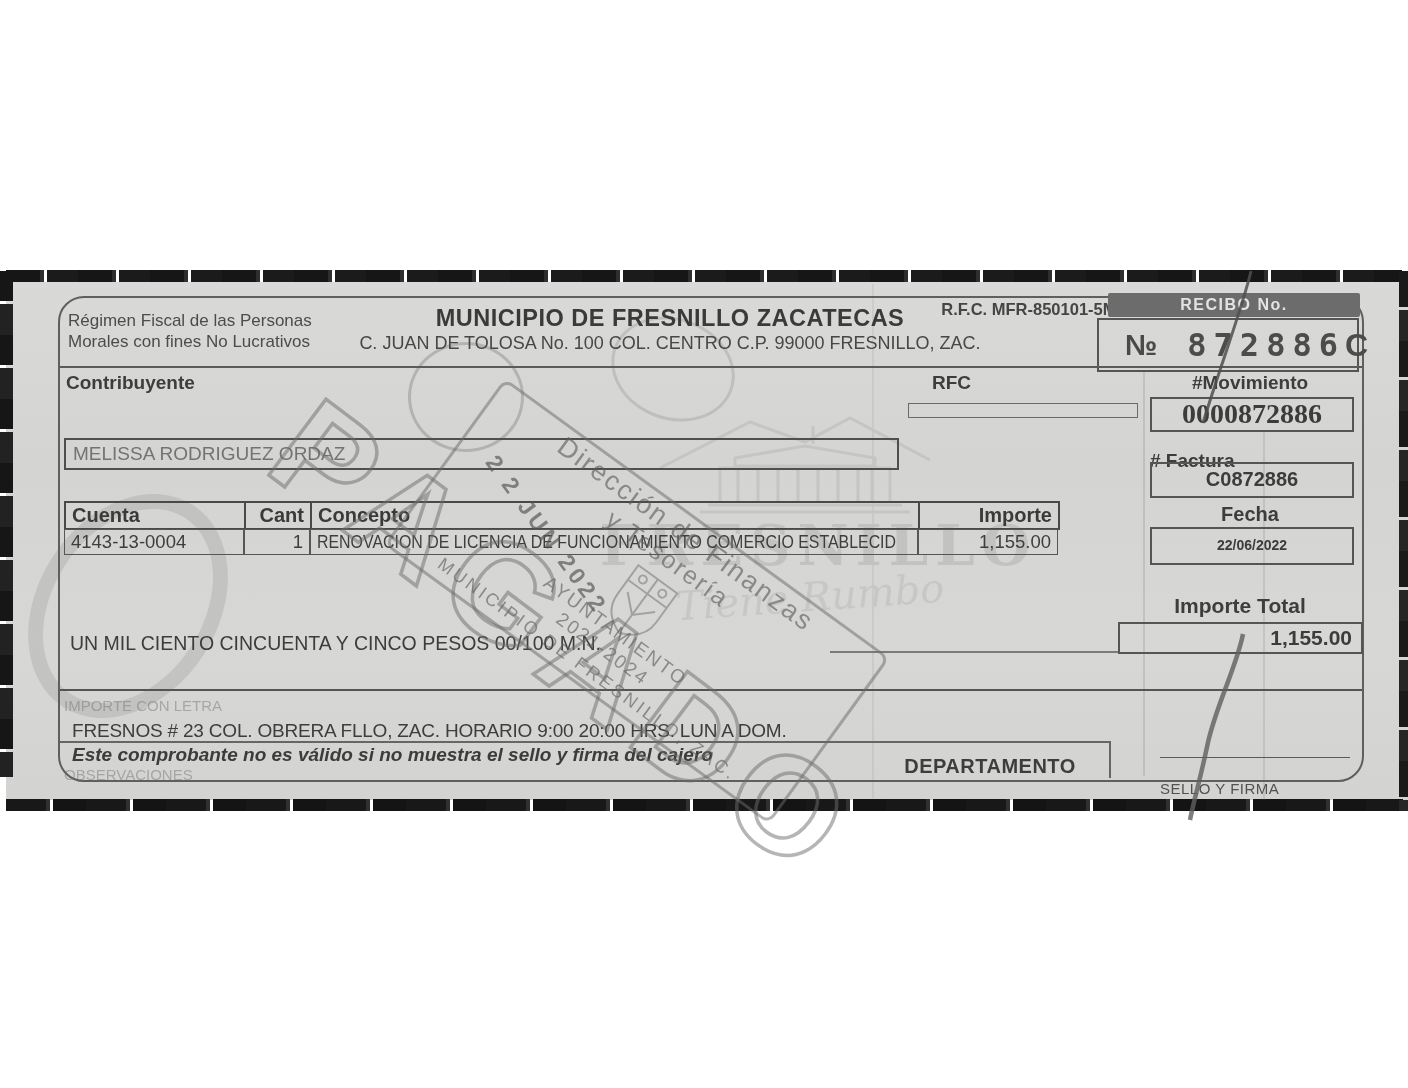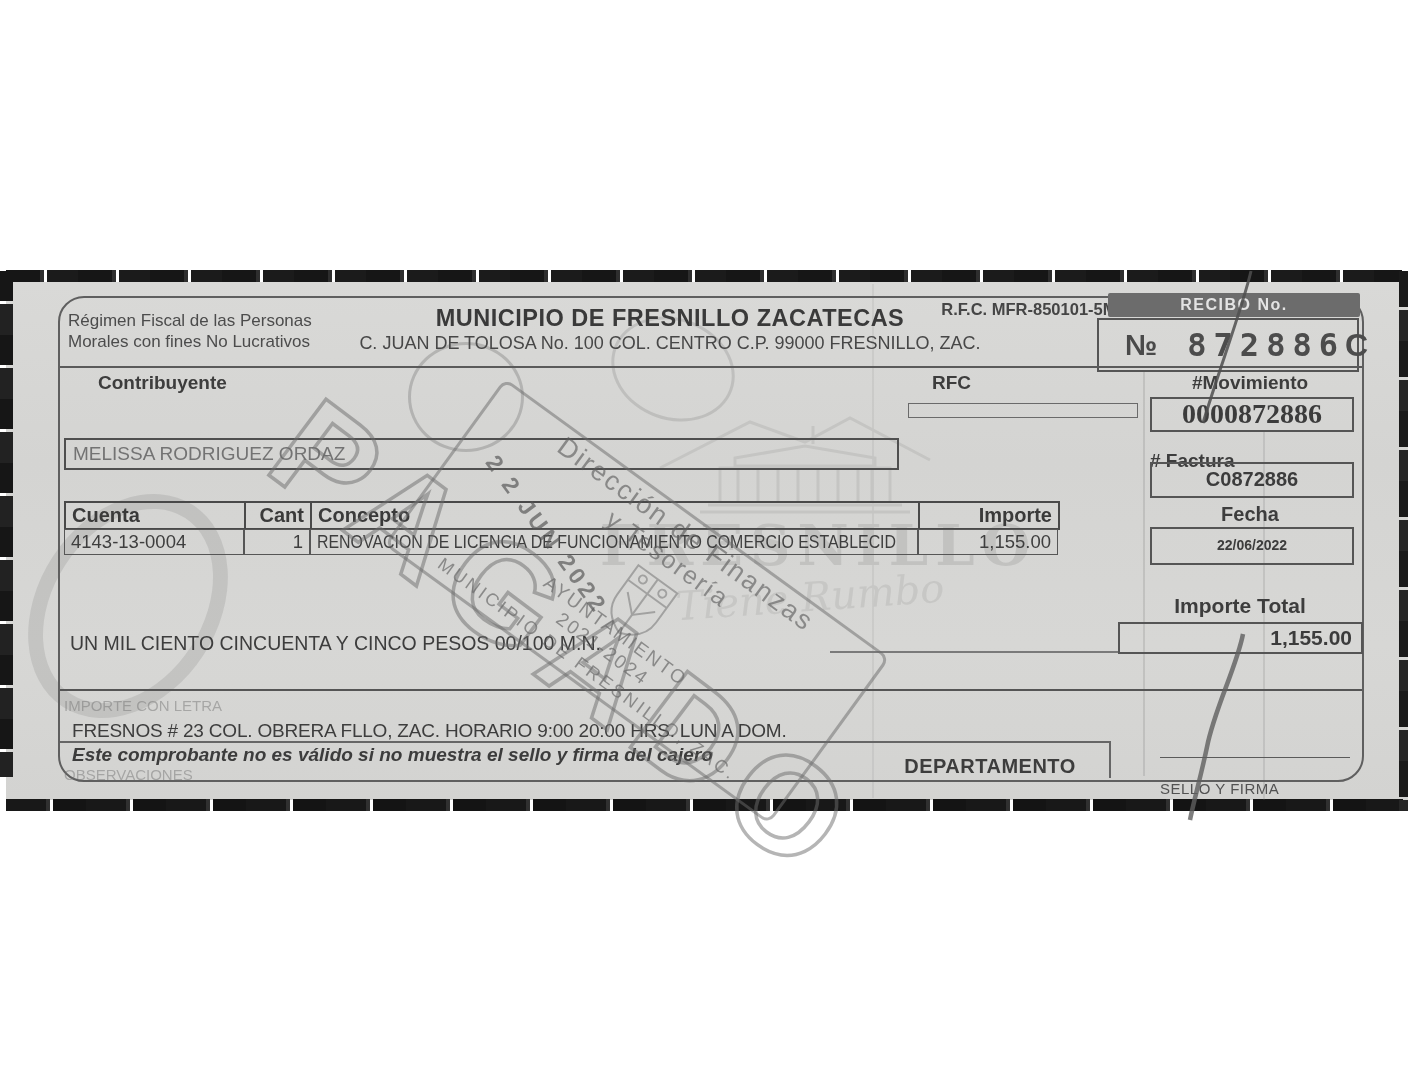--- a/index.html
+++ b/index.html
@@ -49,21 +49,21 @@
     display:flex;align-items:center;justify-content:center;border-radius:2px;}
   .num-box{left:1037px;top:20px;width:258px;height:50px;border:2px solid #555;
     display:flex;align-items:center;}
   .num-symbol{font-size:29px;font-weight:bold;margin-left:26px;color:#4a4a4a;}
   .num-value{font-family:"DejaVu Sans Mono", monospace;font-size:32px;font-weight:bold;
     letter-spacing:7px;margin-left:30px;color:#4c4c4c;}
   .num-suffix{font-size:32px;font-weight:bold;color:#4c4c4c;}
   .hr-header{left:0;top:68px;width:1302px;height:2px;background:#5a5a5a;}
 
   .lbl{font-weight:bold;font-size:19px;color:#3d3d3d;}
-  .lbl-contribuyente{left:6px;top:74px;margin-left:32px;}
+  .lbl-contribuyente{left:6px;top:74px;}
   .lbl-rfc{left:872px;top:74px;}
   .lbl-movimiento{left:1090px;top:74px;width:200px;text-align:center;}
   .name-box{left:4px;top:99px;width:824px;height:28px;border:2px solid #4f4f4f;
     font-size:19px;line-height:27px;padding-left:7px;color:#737373;margin-top:41px;}
   .rfc-box{left:848px;top:105px;width:228px;height:13px;border:1.5px solid #6a6a6a;}
   .value-box{border:2px solid #555;text-align:center;font-weight:bold;color:#3c3c3c;}
   .mov-box{left:1090px;top:99px;width:200px;height:31px;font-size:28px;line-height:30px;font-family:Liberation Serif, serif;}
   .lbl-factura{left:1090px;top:152px;width:200px;}
   .factura-box{left:1090px;top:164px;width:200px;height:32px;font-size:20px;line-height:31px;}
   .lbl-fecha{left:1090px;top:205px;width:200px;text-align:center;font-size:20px;}

